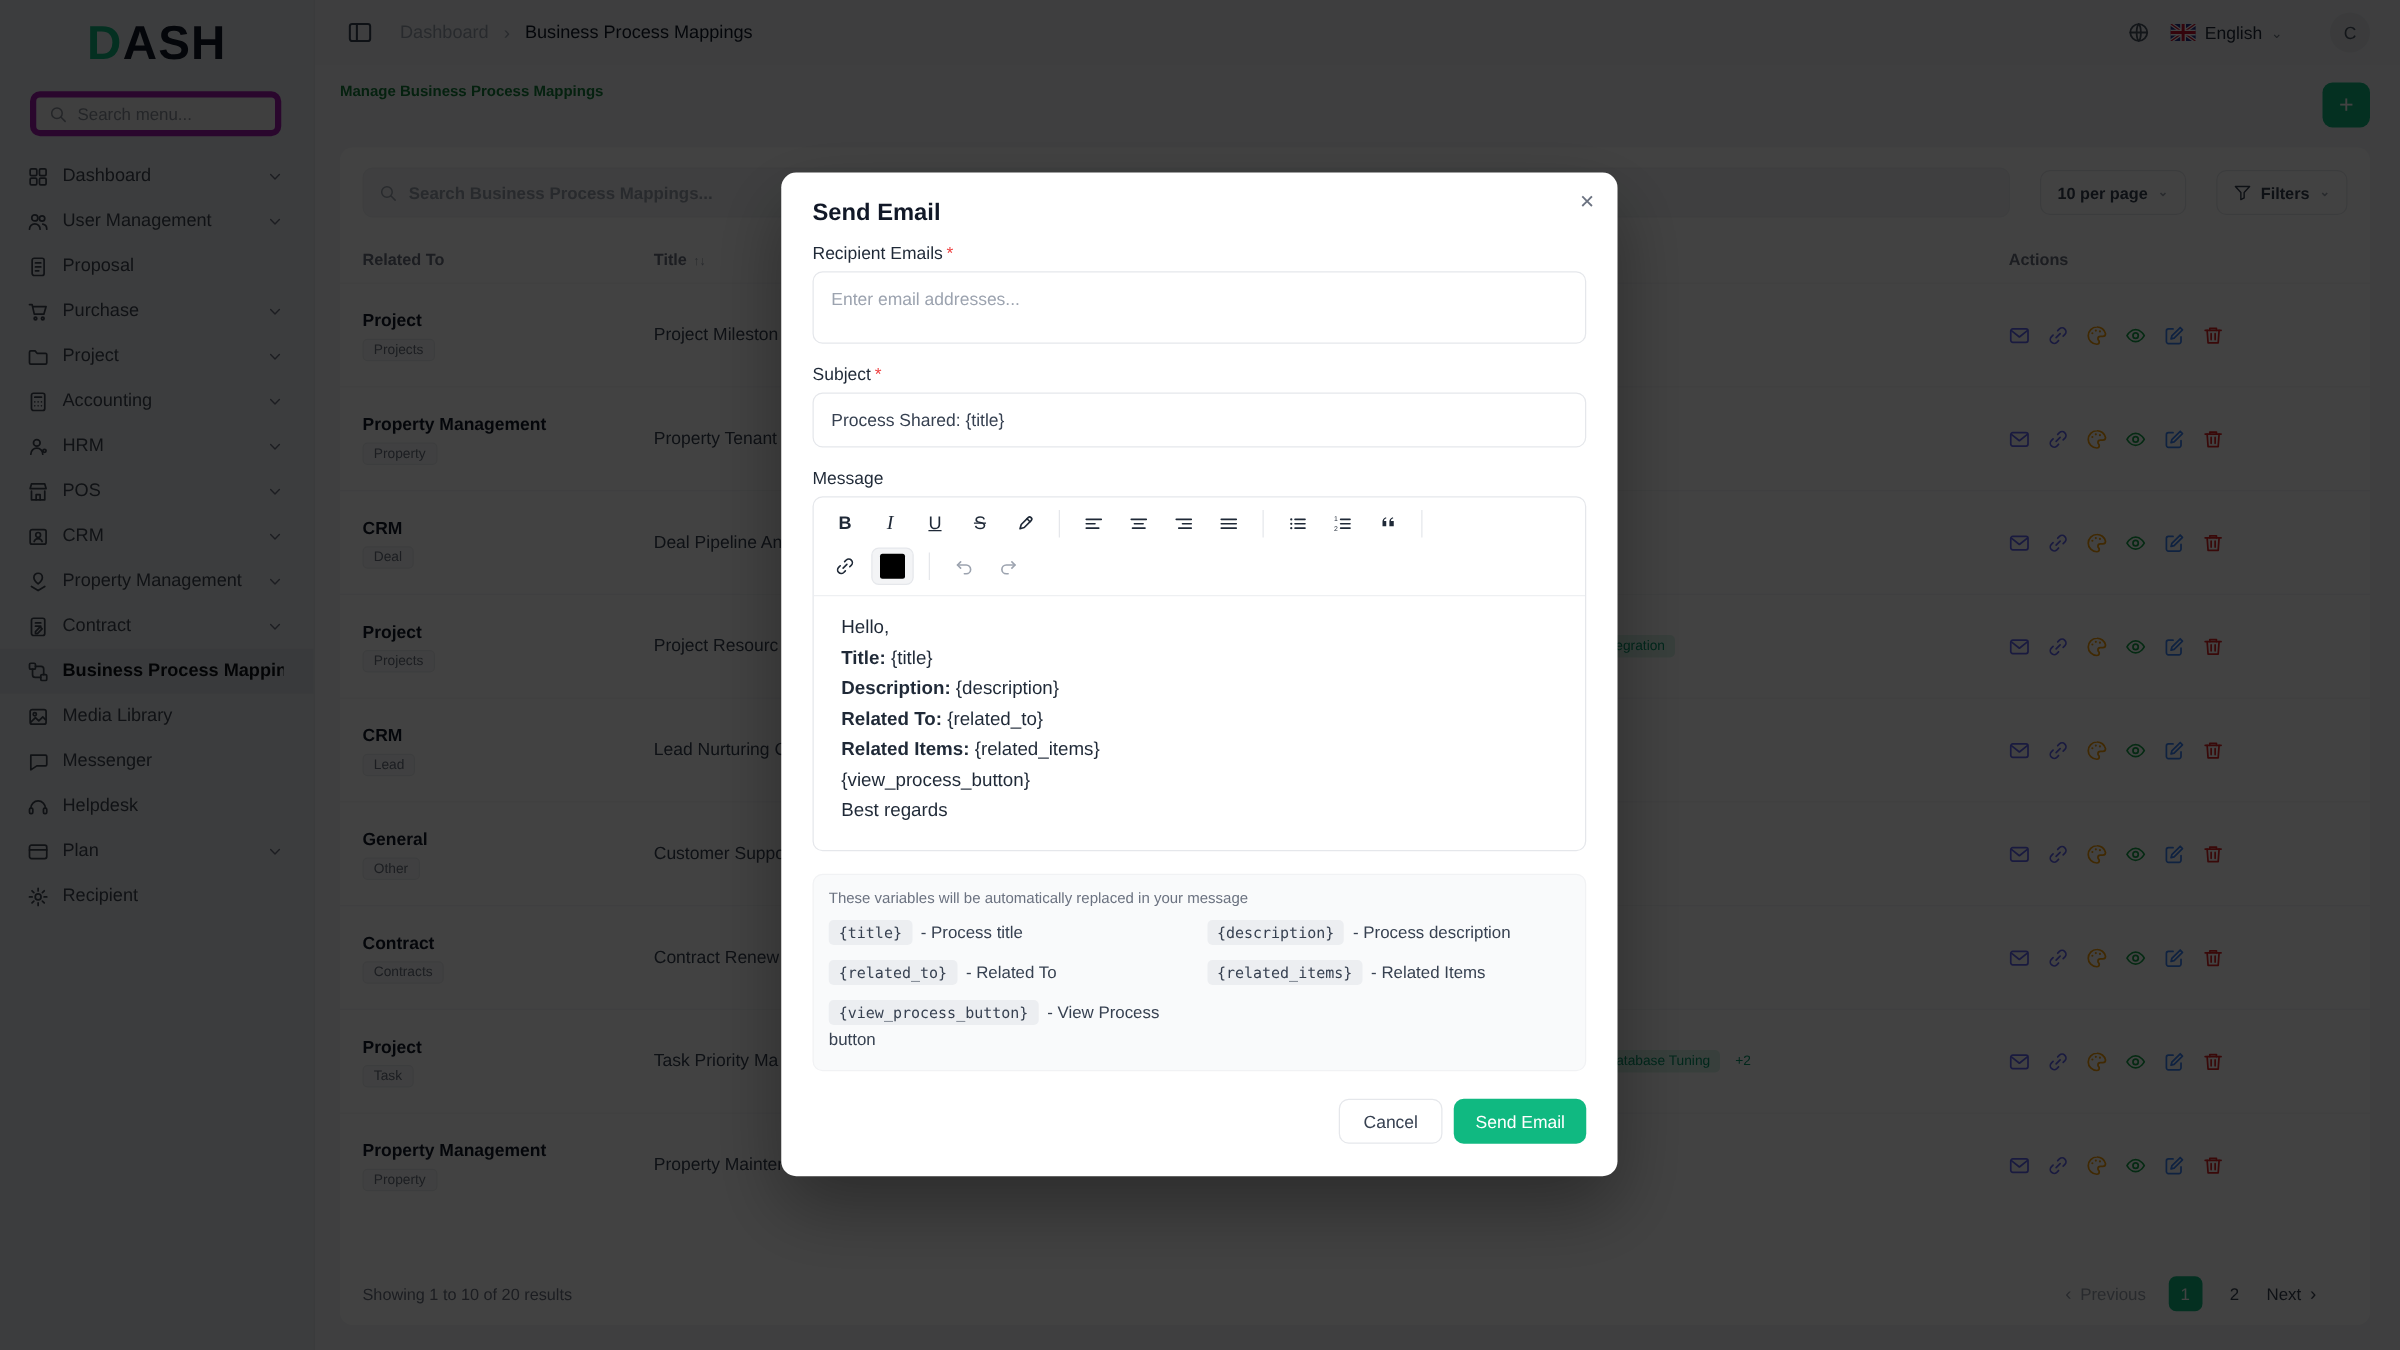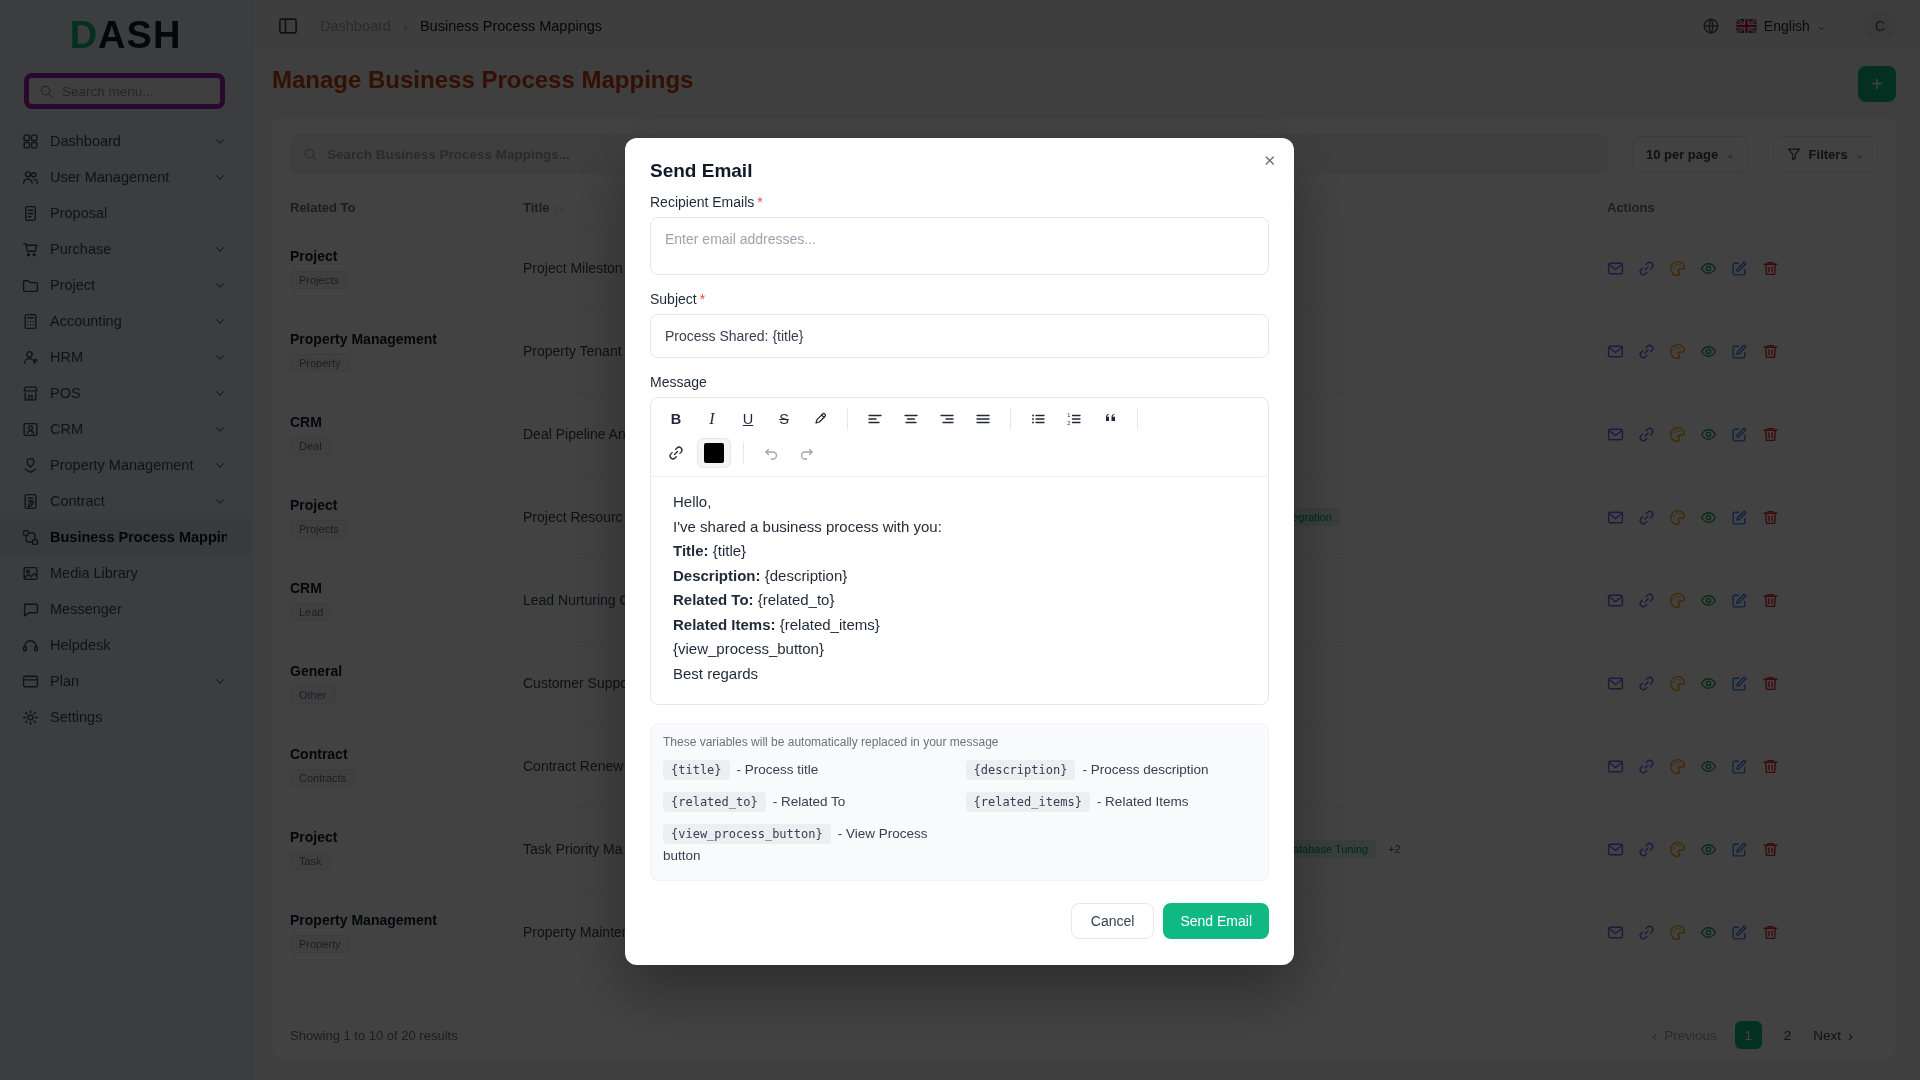--- a/index.html
+++ b/index.html
@@ -35,21 +35,21 @@
   .tb-right { margin-left:auto; display:flex; align-items:center; gap:16px; }
   .tb-globe { width:18px; height:18px; color:#4b5563; cursor:pointer; display:flex; }
   .lang { display:flex; align-items:center; gap:7px; font-size:14px; color:#1f2937; cursor:pointer; }
   .flag { width:21px; height:14px; border-radius:2px; overflow:hidden; display:flex; }
   .lang .chev { color:#6b7280; font-size:11px; }
   .avatar { width:32px; height:32px; border-radius:50%; background:#e2e5e9; color:#4b5563;
     display:flex; align-items:center; justify-content:center; font-size:14px; margin-left:22px; cursor:pointer; }
 
   .content { flex:1; padding:10px 24px 20px 20px; display:flex; flex-direction:column; }
   .page-head { display:flex; align-items:flex-start; justify-content:space-between; margin-top:4px; }
-  .page-title { font-size:24px; font-weight:700; color:#c2410c;text-align:center; }
+  .page-title { font-size:12px; font-weight:700; color:#15803d;text-align:center; }
   .add-btn { width:38px; height:36px; background:#10b981; border:none; border-radius:8px; color:#fff;
     font-size:20px; line-height:1; cursor:pointer; }
 
   .card { margin-top:16px; background:#ffffff; border-radius:10px; flex:1; display:flex; flex-direction:column;
     overflow:hidden; }
   .toolbar { display:flex; align-items:center; gap:24px; padding:16px 18px 14px 18px;font-weight:bold; }
   .search-box { flex:1; height:40px; background:#f3f4f6; border:1px solid #eceef1; border-radius:8px;
     display:flex; align-items:center; gap:9px; padding:0 12px; color:#9ca3af; font-size:13.5px; cursor:text; }
   .search-box svg { width:15px; height:15px; }
   .select-btn, .filter-btn { height:36px; border:1px solid #e5e7eb; background:#fff; border-radius:8px;
@@ -365,21 +365,21 @@
             </svg>
           </span>
         </div>
         <div class="sb-item">
           <span class="sb-ico">
             <svg class="svg" viewBox="0 0 16 16">
               <circle cx="8" cy="8" r="2.2"></circle>
               <path d="M8 1.5v2M8 12.5v2M1.5 8h2M12.5 8h2M3.4 3.4l1.4 1.4M11.2 11.2l1.4 1.4M12.6 3.4l-1.4 1.4M4.8 11.2l-1.4 1.4"></path>
             </svg>
           </span>
-          <span class="sb-label">Settings</span>
+          <span class="sb-label">Recipient</span>
         </div>
       </nav>
   </aside>
 
   <div class="main">
     <div class="topbar">
       <span class="tb-toggle">
         <svg class="svg" viewBox="0 0 16 16">
             <rect x="1.5" y="2.5" width="13" height="11" rx="1.5"></rect>
             <path d="M6 2.5v11"></path>
@@ -995,21 +995,20 @@
         </button>
       <button class="tb-btn muted">
           <svg class="svg" viewBox="0 0 16 16">
             <path d="M13 7H6a3.5 3.5 0 00-3.5 3.5A3.5 3.5 0 006 14h1.5"></path>
             <path d="M10.5 4.5L13 7l-2.5 2.5"></path>
           </svg>
         </button>
     </div>
     <div class="editor-body" id="message-body">
         <div><span>Hello,</span></div>
-        <div><span>I've shared a business process with you:</span></div>
         <div><span class="msg-b">Title:</span><span> {title}</span></div>
         <div><span class="msg-b">Description:</span><span> {description}</span></div>
         <div><span class="msg-b">Related To:</span><span> {related_to}</span></div>
         <div><span class="msg-b">Related Items:</span><span> {related_items}</span></div>
         <div><span>{view_process_button}</span></div>
         <div><span>Best regards</span></div>
       </div>
   </div>
 
   <div class="vars">

